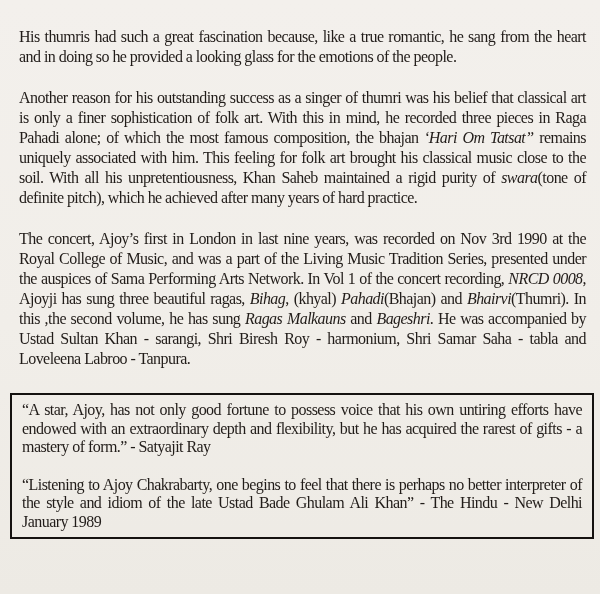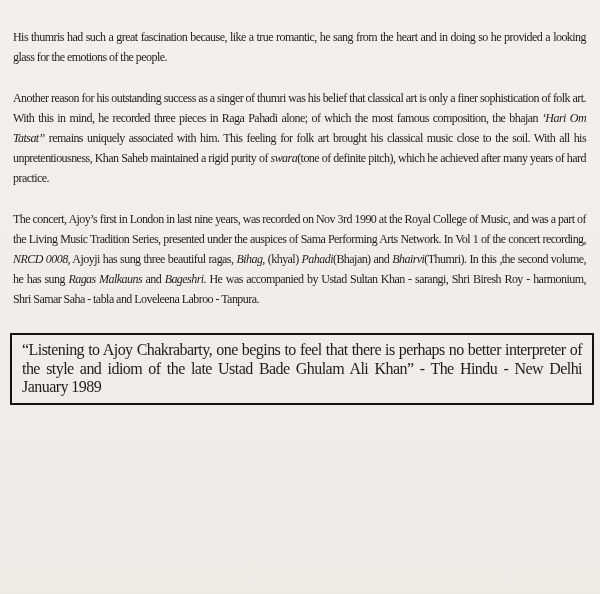--- a/index.html
+++ b/index.html
@@ -11,51 +11,52 @@
   }
   .page {
     box-sizing: border-box;
     width: 600px;
     height: 594px;
     padding: 27px 14px 0 13px;
     font-family: "Liberation Serif", "DejaVu Serif", serif;
     color: var(--ink, #211c19);
   }
   .para {
-    margin: 0 0 21px 0;
-    font-size: 12px;
+    margin: 0 0 21px 6px;
+    font-size: 16px;
     line-height: 20px;
     letter-spacing: -0.55px;
     text-align: justify;
   }
   .quote-box {
     margin: 24px -8px 0 -3px;
     border: 2.5px solid var(--rule, #151210);
     padding: 6px 10px;
     background: transparent;
   }
   .quote {
     margin: 0;
     font-size: 16px;
     line-height: 18.5px;
     letter-spacing: -0.55px;
     text-align: justify;
   }
-  .quote + .quote { }
+  .quote + .quote { margin-top: 19px; }
   .run-b { font-weight: normal; }
   .run-i { font-style: italic; }
 </style>
 </head>
 <body>
 
 <div class="page">
 
   <p class="para"><span>His thumris had such a great fascination because, like a true romantic, he sang from the heart and in doing so he provided a looking glass for the emotions of the people.</span></p>
 
   <p class="para"><span>Another reason for his outstanding success as a singer of thumri was his belief that classical art is only a finer sophistication of folk art. With this in mind, he recorded three pieces in Raga Pahadi alone; of which the most famous composition, the bhajan </span><span class="run-i">‘Hari Om Tatsat”</span><span> remains uniquely associated with him. This feeling for folk art brought his classical music close to the soil.  With all his unpretentiousness, Khan Saheb maintained a rigid purity of </span><span class="run-i">swara</span><span>(tone of definite pitch), which he achieved after many years of hard practice.</span></p>
 
   <p class="para"><span class="run-b">The concert, </span><span>Ajoy’s first in London in last nine years, was recorded on Nov 3rd 1990 at the Royal College of Music, and was a part of the Living Music Tradition Series, presented under the auspices of Sama Performing Arts Network. In Vol 1 of the concert recording, </span><span class="run-b run-i">NRCD 0008</span><span>, Ajoyji has sung three beautiful ragas, </span><span class="run-i">Bihag</span><span>, (khyal) </span><span class="run-i">Pahadi</span><span>(Bhajan) and </span><span class="run-i">Bhairvi</span><span>(Thumri). In this ,the second volume, he has sung </span><span class="run-i">Ragas Malkauns</span><span> and </span><span class="run-i">Bageshri</span><span>. He was  accompanied by Ustad Sultan Khan - sarangi, Shri Biresh Roy - harmonium, Shri Samar Saha - tabla and Loveleena Labroo - Tanpura.</span></p>
 
   <div class="quote-box">
+    <p class="quote"><span>“A star, Ajoy, has not only good fortune to possess voice that his own untiring efforts have endowed with an extraordinary depth and flexibility, but he has acquired the rarest of gifts - a mastery of form.” - Satyajit Ray</span></p>
     <p class="quote"><span>“Listening to Ajoy Chakrabarty, one begins to feel that there is perhaps no better interpreter of the style and idiom of the late Ustad Bade Ghulam Ali Khan” - The Hindu - New Delhi January 1989</span></p>
   </div>
 
 </div>
 
 </body></html>

